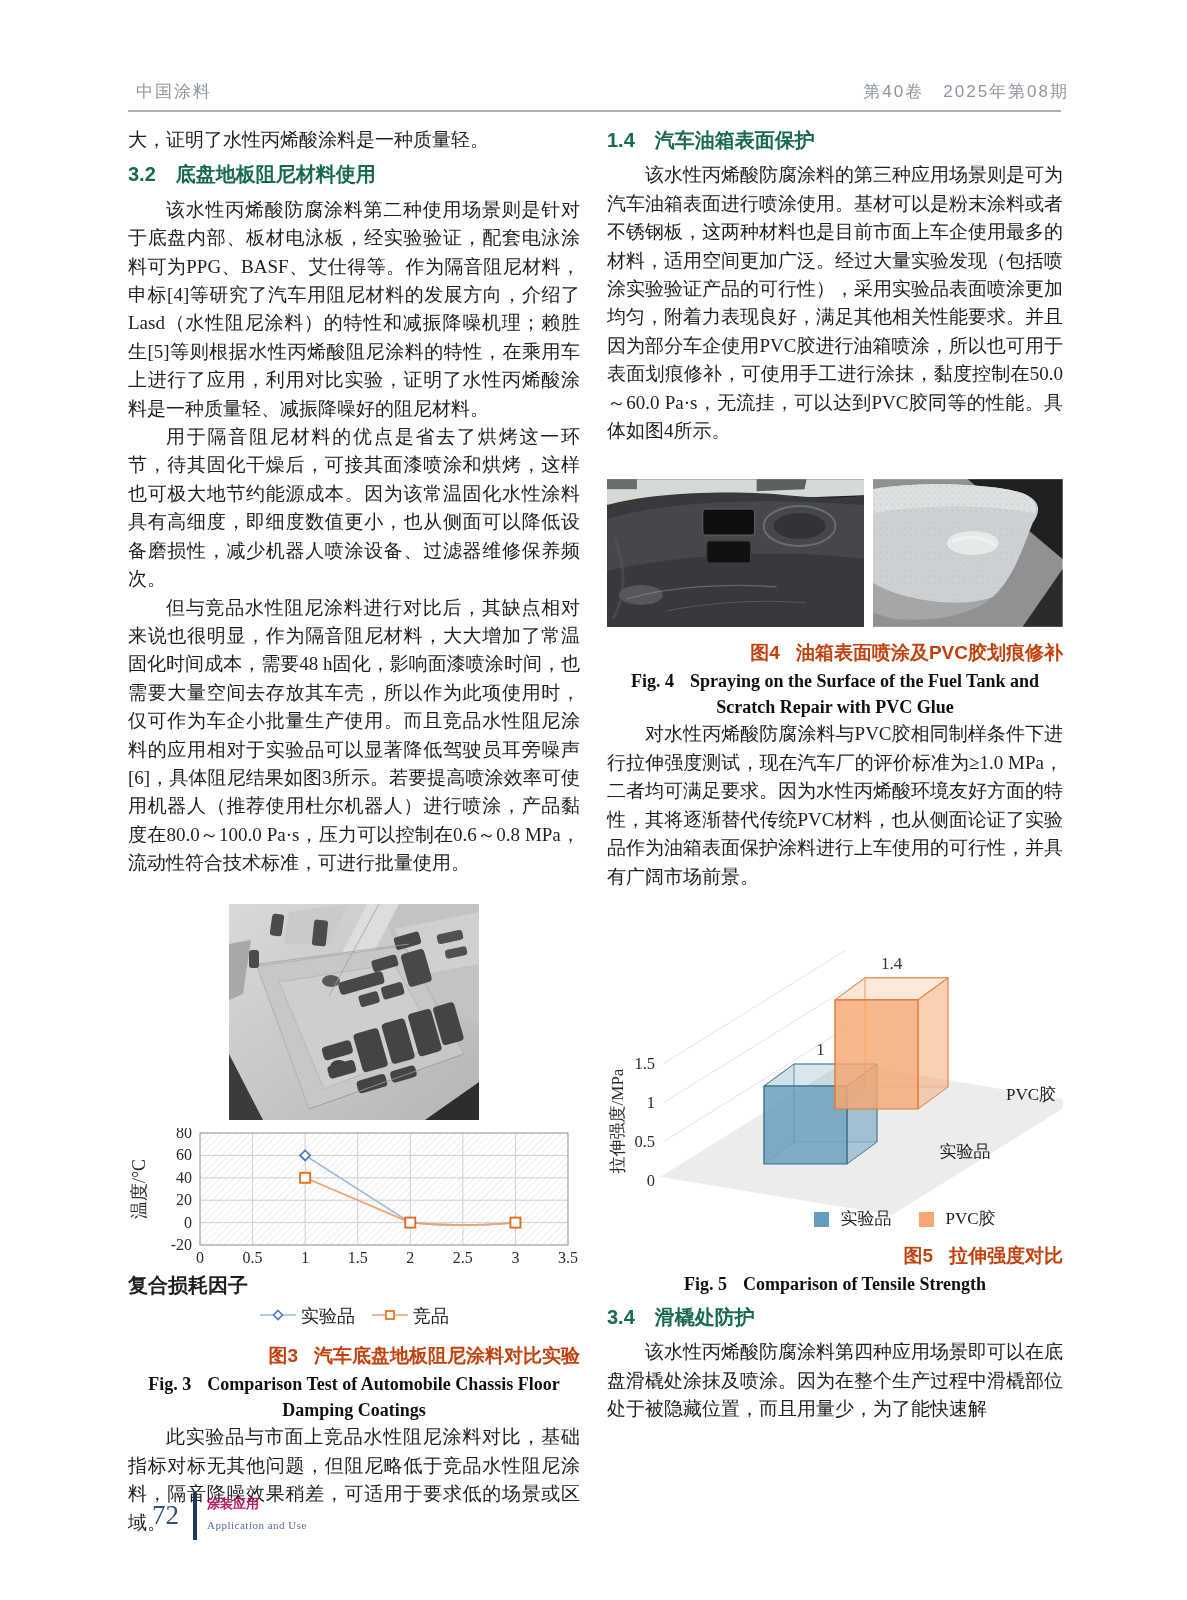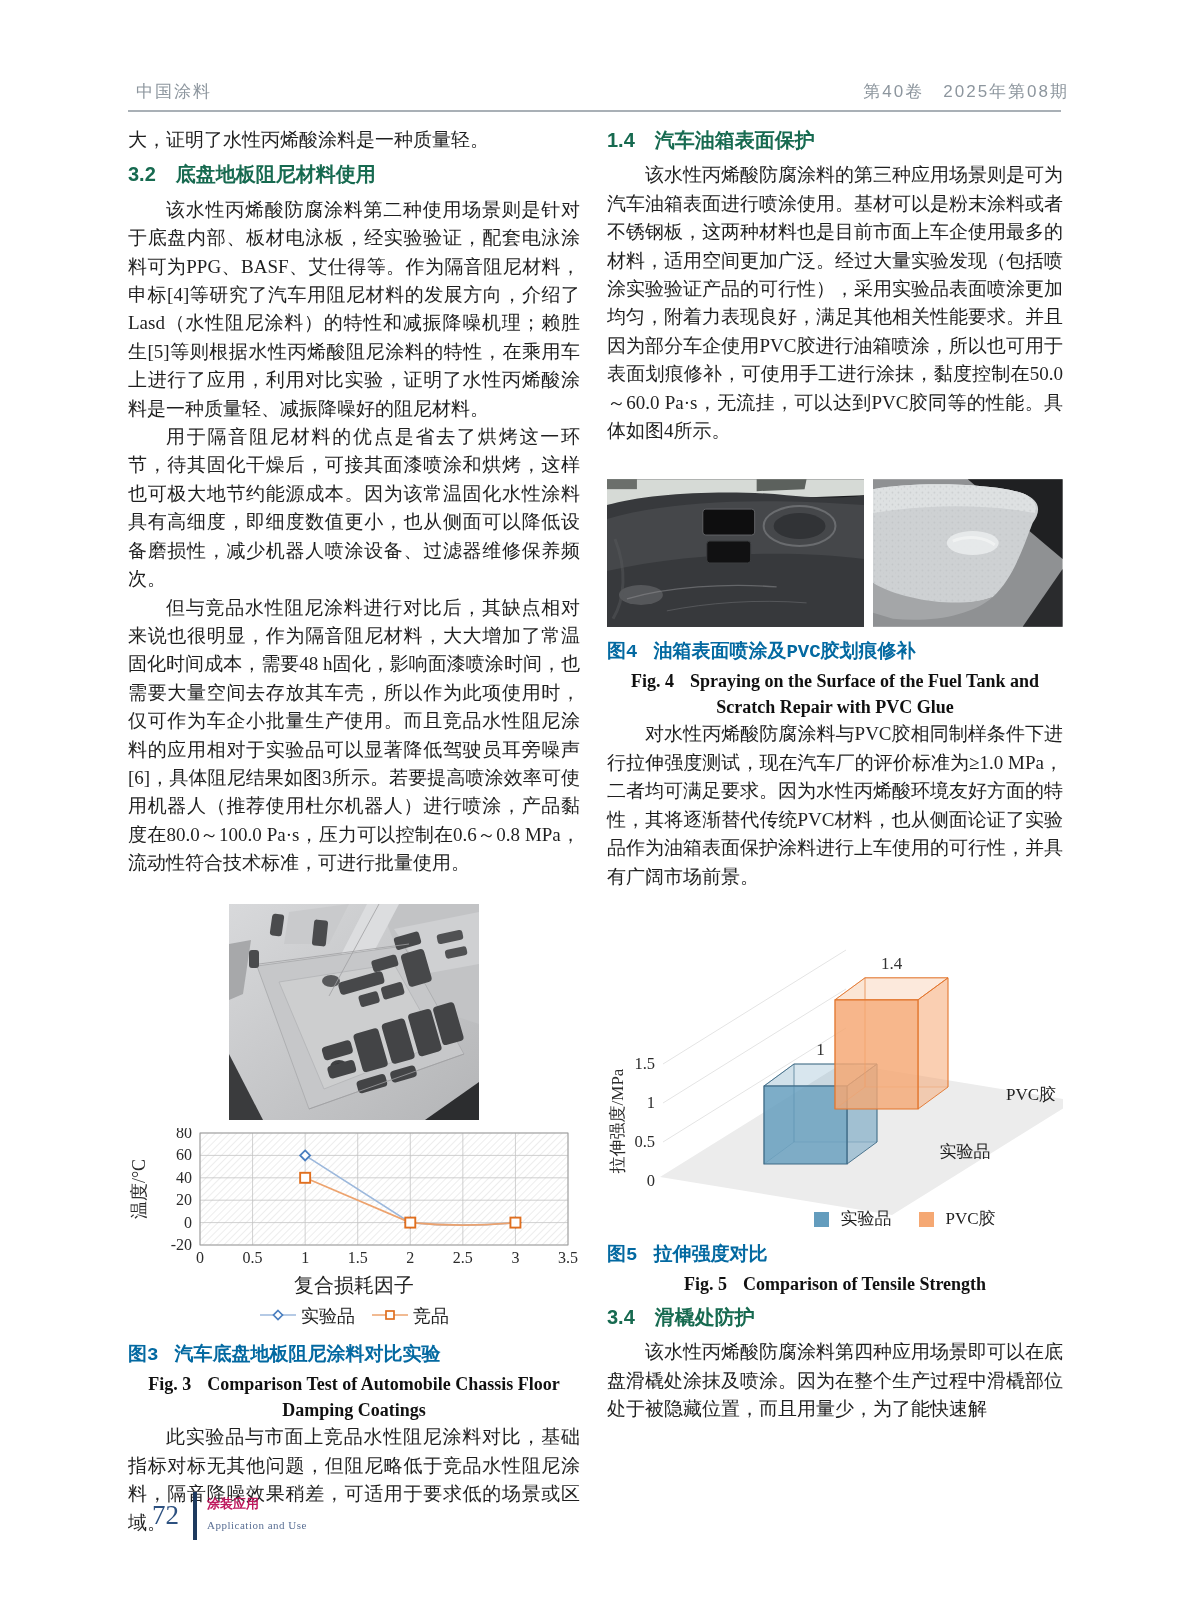--- a/index.html
+++ b/index.html
@@ -12,25 +12,25 @@
   .col-left{left:128px;width:452px;}
   .col-right{left:607px;width:456px;}
   p.body{margin:0;text-indent:2em;}
   p.cont{margin:0;text-indent:0;}
   h3.sec{margin:6px 0 7px 0;font-family:"Liberation Sans","DejaVu Sans",sans-serif;font-weight:bold;
          font-size:20px;color:#176a50;text-indent:0;text-align:left;}
   h3.sec .sec-num{margin-right:20px;}
   .photoA{display:block;margin:26px auto 0 auto;}
   .fig4-row{display:flex;gap:9px;margin-top:34px;}
   .chart-wrap{margin-top:8px;}
-  .chart3-xlabel{text-align:center;font-size:20px;margin-top:0;line-height:26px;}
+  .chart3-xlabel{font-size:20px;margin-top:0;line-height:26px;font-weight:bold;}
   .legend-row{display:flex;justify-content:center;align-items:center;gap:16px;font-size:18px;margin-top:4px;}
   .legend-item{display:flex;align-items:center;gap:4px;}
-  .cap-zh{margin-top:12px;text-align:left;font-family:Liberation Mono, monospace;
-          font-weight:bold;font-size:19px;color:#0369a1;line-height:27px;text-indent:0;}
+  .cap-zh{margin-top:12px;text-align:right;font-family:Liberation Sans, sans-serif;
+          font-weight:bold;font-size:19px;color:#c2410c;line-height:27px;text-indent:0;}
   .cap-en{margin-top:2px;text-align:center;font-weight:bold;font-size:18px;line-height:26px;color:#101010;text-indent:0;}
   .cap-en{font-family:"Liberation Serif","DejaVu Serif",serif;}
   .cap-label{margin-right:16px;}
   .after-fig{margin-top:12px;}
   .fig5-wrap{margin-top:18px;}
   .fig5-legend{position:relative;display:flex;justify-content:center;align-items:center;gap:28px;
                font-size:17px;margin-top:-34px;transform:translateX(70px);}
   .fig5-legend .sw{display:inline-block;width:15px;height:15px;margin-right:7px;vertical-align:-2px;}
   .s34{margin-top:42px;}
   .footer{position:absolute;left:128px;top:1492px;display:flex;align-items:flex-start;margin-left:24px;}

